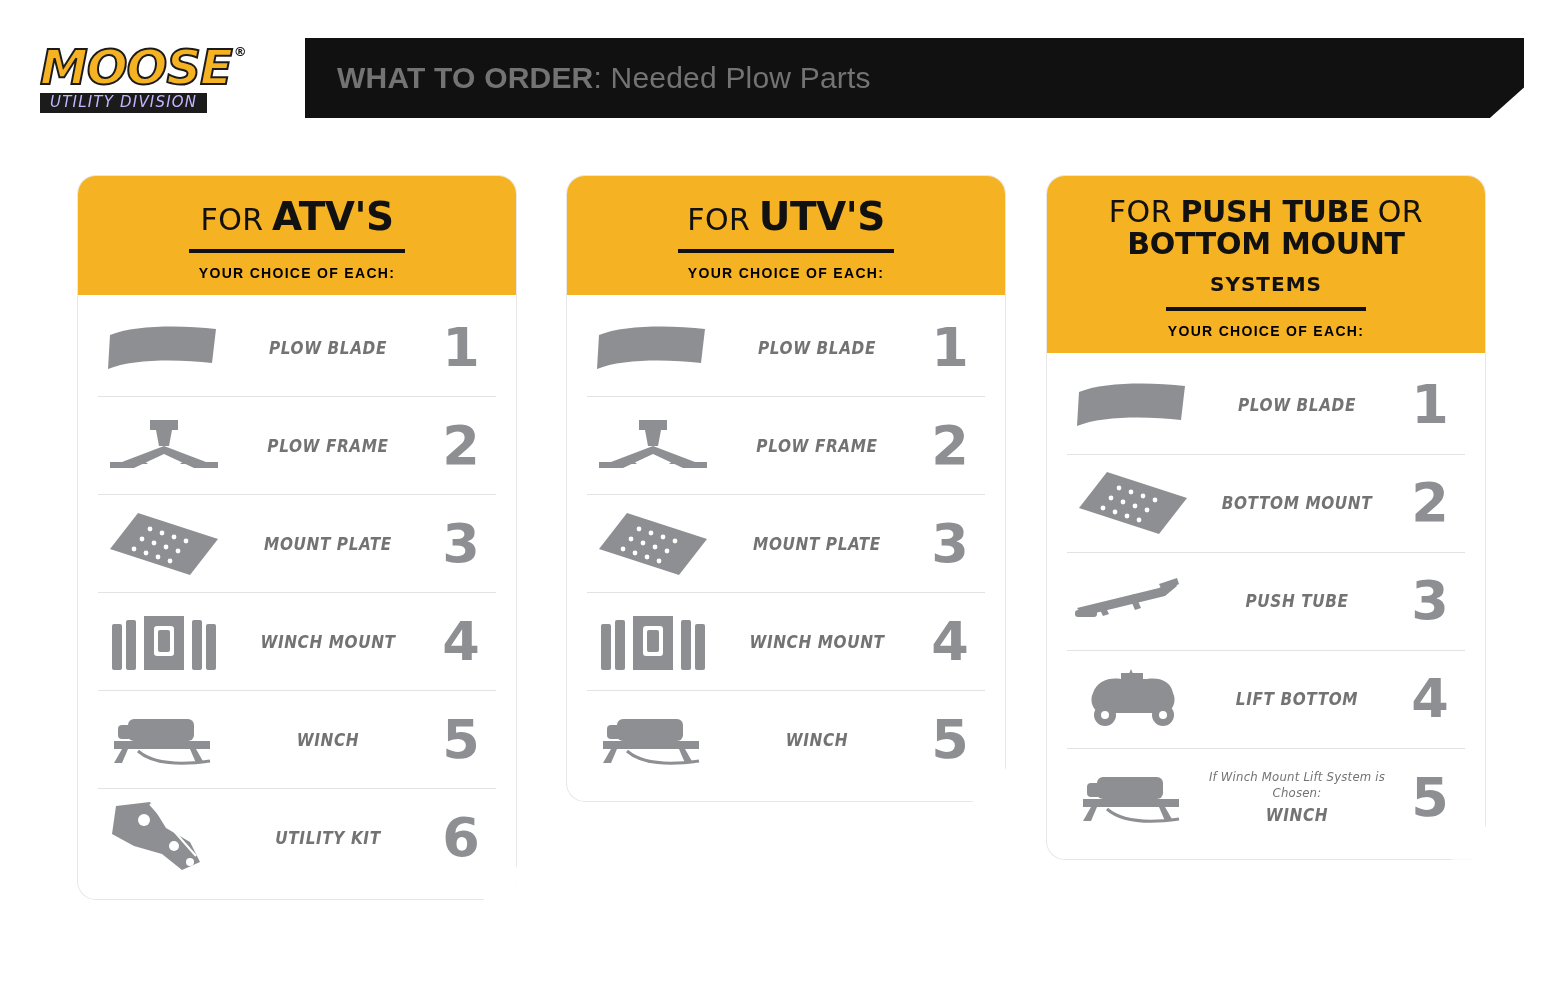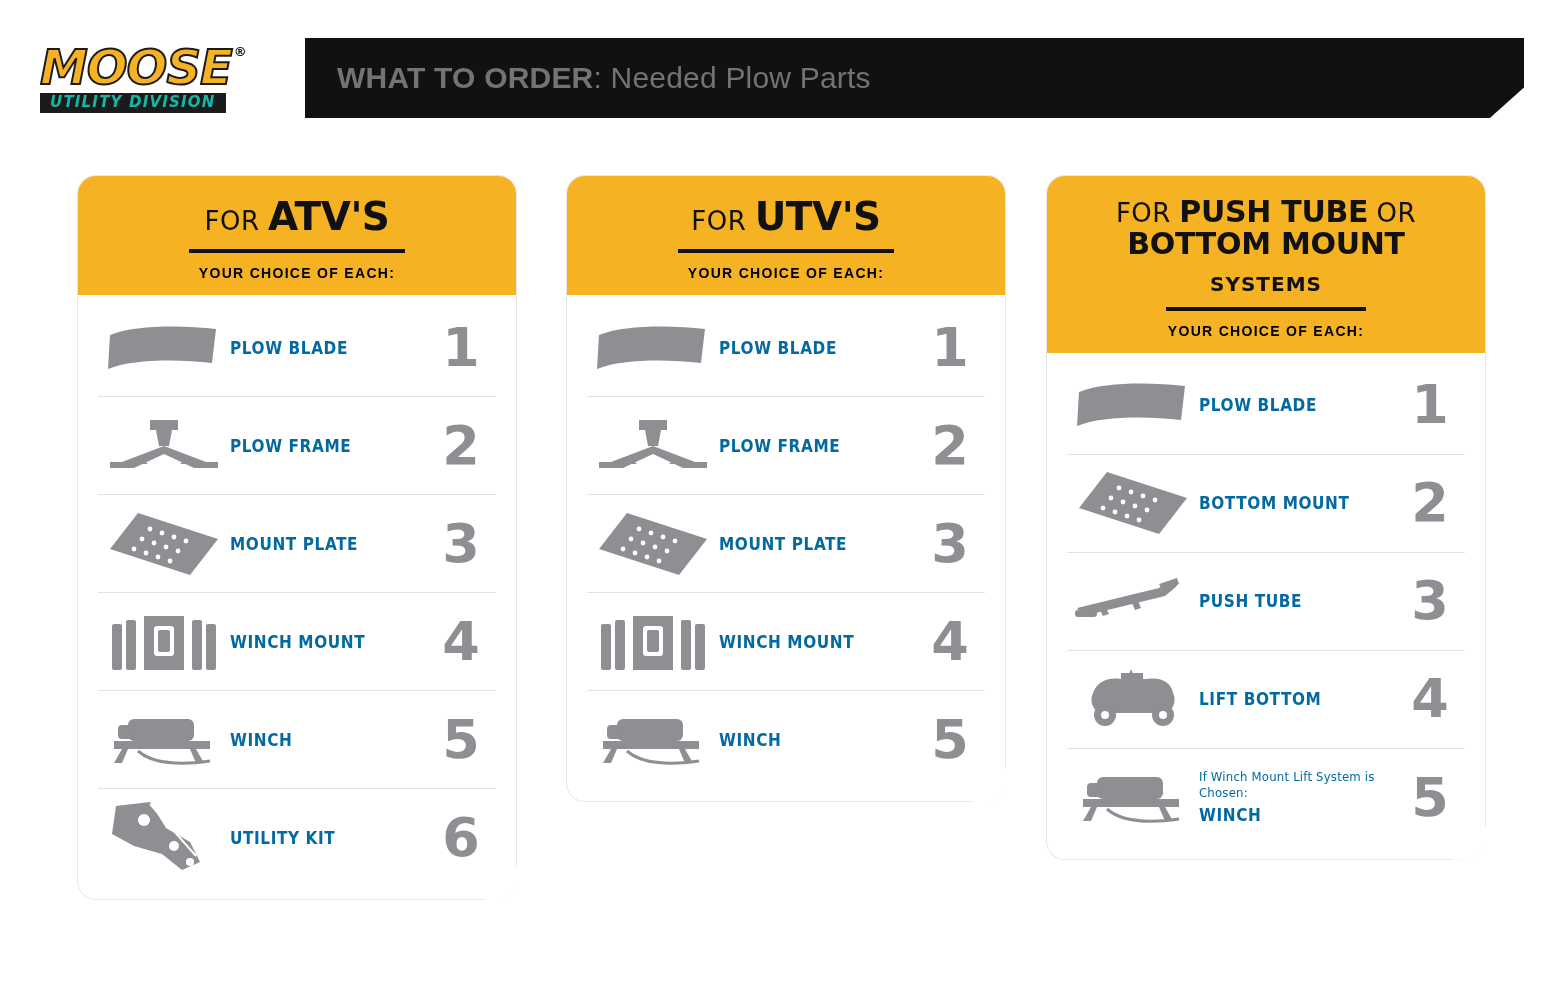--- a/index.html
+++ b/index.html
@@ -31,22 +31,22 @@
     position: relative;
   }
   .logo-reg {
     position: absolute; right: -14px; top: 2px;
     font-size: 13px; color: #1b1b1b;
     -webkit-text-stroke: 0;
     font-style: normal; font-weight: bold;
   }
   .logo-sub {
     margin-top: 2px;
-    background: #1b1b1b; color: #14b8a6;
-    font-size: 15px; font-weight: bold; font-style: italic;
+    background: #1b1b1b; color: #c4b5fd;
+    font-size: 15px; font-weight: normal; font-style: italic;
     letter-spacing: 1.2px;
     padding: 2px 10px 3px 10px;
     line-height: 1;
     font-family: "DejaVu Sans", sans-serif;
   }
   .header-bar {
     position: absolute; left: 305px; top: 10px;
     width: 1219px; height: 80px;
     background: #111111;
     clip-path: polygon(0 0, 100% 0, 100% 62%, 97.2% 100%, 0 100%);
@@ -82,21 +82,21 @@
     border-top-left-radius: 18px; border-top-right-radius: 18px;
     text-align: center;
     padding: 20px 10px 14px 10px;
   }
   .card-head h2 {
     font-family: "DejaVu Sans", sans-serif;
     color: #111111;
     font-weight: bold;
     line-height: 1.06;
   }
-  .ttl-small { font-size: 26px; font-weight: normal; letter-spacing: .5px; }
+  .ttl-small { font-size: 30px; font-weight: normal; letter-spacing: .5px; }
   .ttl-big { font-size: 39px; letter-spacing: -.5px; }
   .ttl-mid { font-size: 30px; letter-spacing: -.3px; }
   .ttl-sys { font-size: 20px; letter-spacing: 1px; display:block; margin-top: 14px;}
   .rule {
     width: 216px; height: 4px; background: #111111;
     margin: 12px auto 12px auto;
   }
   .rule.wide { width: 200px; }
   .choice {
     font-size: 14px; font-weight: bold; letter-spacing: 1.3px;
@@ -109,25 +109,26 @@
     height: 98px;
     border-bottom: 1px solid #e3e3e3;
   }
   .row:last-child { border-bottom: none; }
   .row .icon {
     width: 132px; height: 80px;
     display: flex; align-items: center; justify-content: center;
     flex: none;
   }
   .row .label {
-    flex: 1; text-align: left;
+    flex: 1; text-align: center;
     font-family: "DejaVu Sans Condensed", "DejaVu Sans", sans-serif;
     font-size: 17px; font-weight: bold;
     letter-spacing: .6px;
-    color: #0369a1;
+    color: #737373;
+    font-style: italic;
   }
   .row .label.small {
     font-size: 13px; font-weight: normal; line-height: 1.25;
     letter-spacing: .2px;
   }
   .row .label.small b { display: block; font-size: 17px; letter-spacing: .6px; margin-top: 4px;}
   .row .num {
     width: 70px; flex: none; text-align: center;
     font-family: "DejaVu Sans", sans-serif;
     font-weight: bold;

